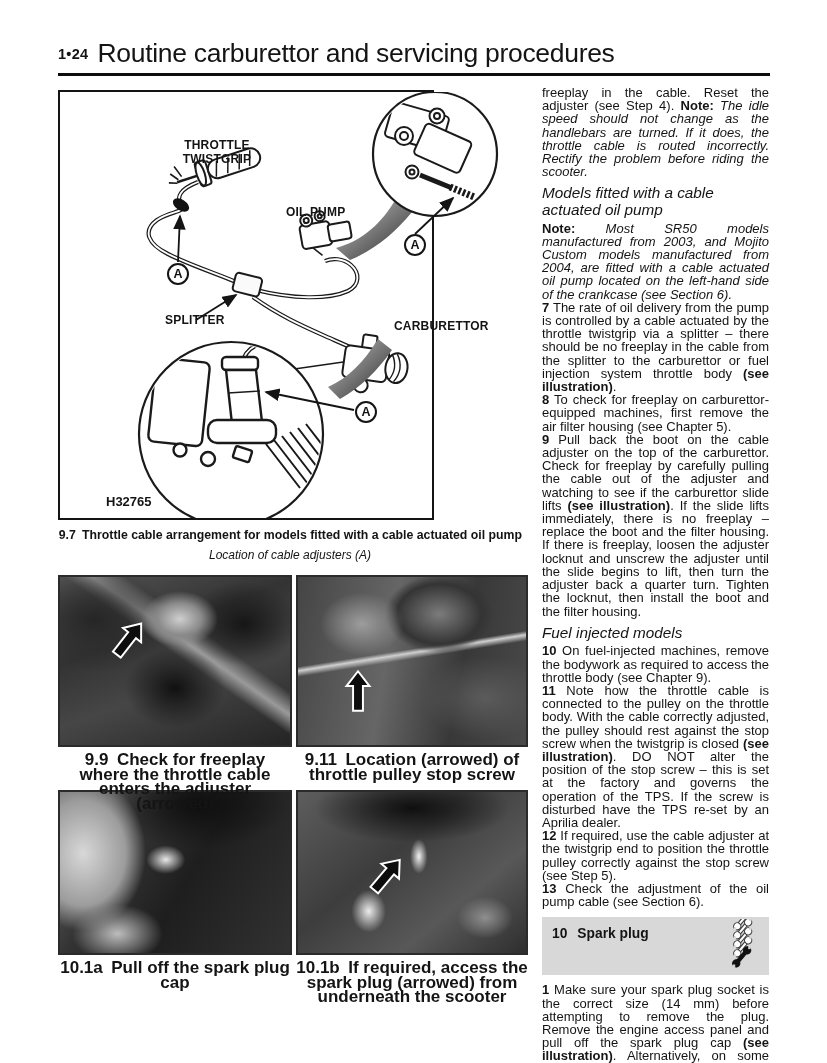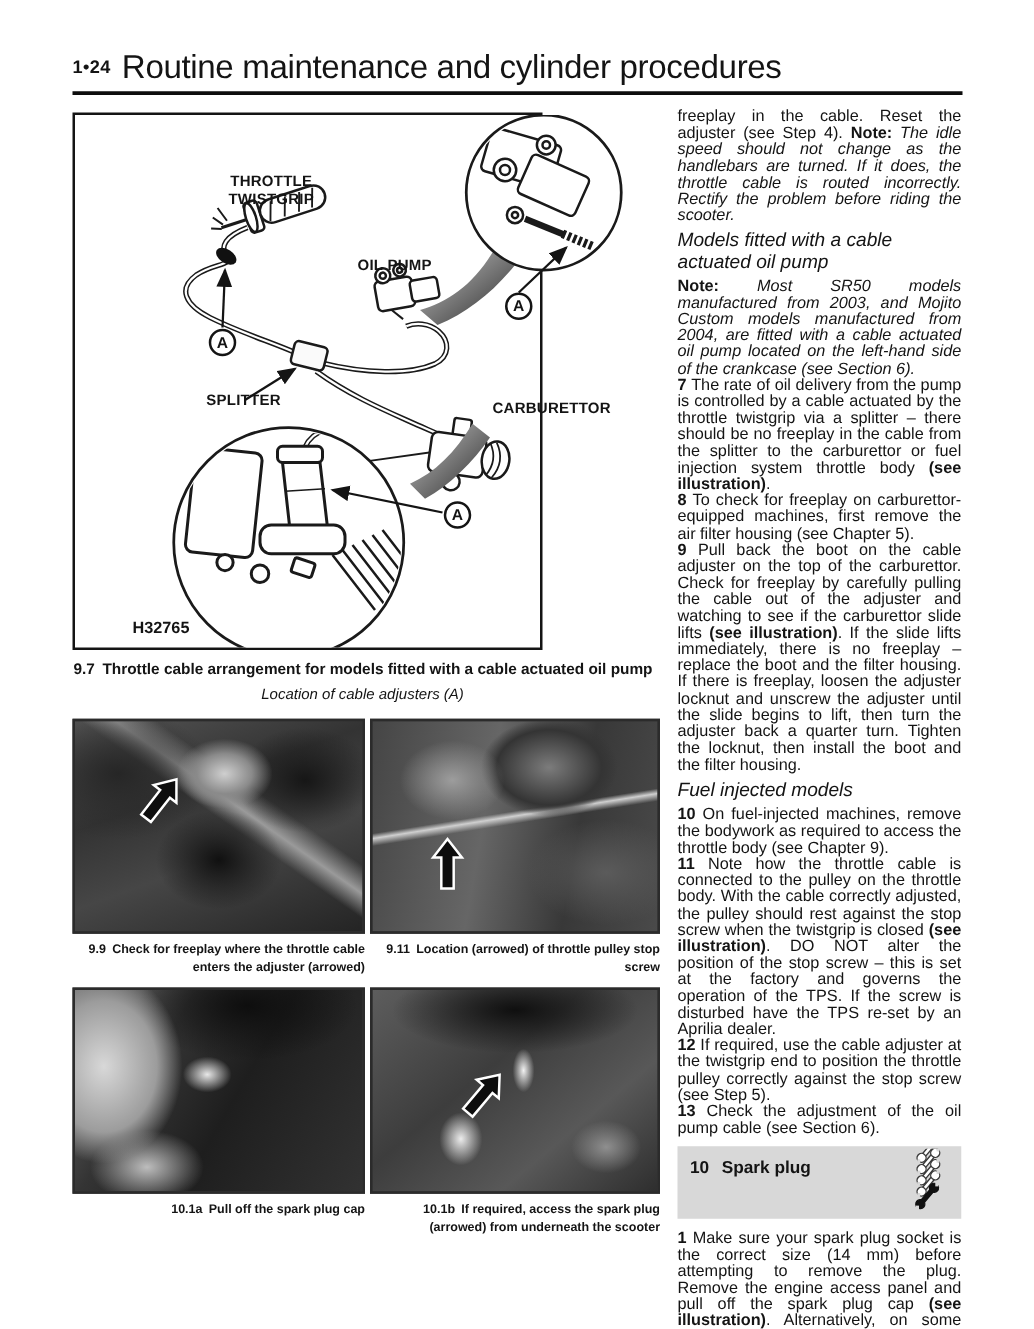--- a/index.html
+++ b/index.html
@@ -47,41 +47,41 @@
       radial-gradient(70px 45px at 25% 88%,#bdbdbd,rgba(0,0,0,0) 65%),
       linear-gradient(120deg,#6f6f6f 0%,#343434 30%,#1e1e1e 55%,#323232 100%);}
   .photo-101b{left:296px;top:790px;width:232px;height:165px;
     background-image:
       radial-gradient(26px 32px at 31% 74%,#ececec,rgba(0,0,0,0) 66%),
       radial-gradient(14px 28px at 53% 40%,#f2f2f2,rgba(0,0,0,0) 62%),
       radial-gradient(120px 42px at 50% 10%,#0f0f0f,rgba(0,0,0,0) 82%),
       radial-gradient(40px 30px at 82% 78%,#8f8f8f,rgba(0,0,0,0) 70%),
       linear-gradient(140deg,#5d5d5d,#3d3d3d 40%,#585858 70%,#2e2e2e 100%);}
   .arrow{position:absolute;width:28px;height:44px;}
-  .photo-caption{position:absolute;font-size:10px;font-weight:700;line-height:14.6px;text-align:right;}
+  .photo-caption{position:absolute;font-size:17px;font-weight:700;line-height:14.6px;text-align:center;}
   .cap-99{left:58px;top:753px;width:234px;}
   .cap-911{left:296px;top:753px;width:232px;}
   .cap-101a{left:58px;top:961px;width:234px;}
   .cap-101b{left:296px;top:961px;width:232px;}
   
   .article{left:542px;top:86px;width:227px;}
   .article p.body{font-size:13px;line-height:13.2px;text-align:justify;margin:0;}
   .article h2{font-size:15.3px;line-height:16.6px;font-weight:400;font-style:italic;margin:7px 0 3px 0;}
   .article .b{font-weight:700;}
   .article .i{font-style:italic;}
   .section-box{position:relative;height:58px;background:#d8d8d8;margin:9px 0 8px 0;}
   .section-box .box-title{position:absolute;left:10px;top:9px;font-size:13.8px;font-weight:700;display:flex;gap:10px;}
   .section-box .wrenches{position:absolute;right:6px;top:2px;}
 </style>
 </head>
 <body>
 
 <div class="abs header">
   <span class="page-num">1•24</span>
-  <span class="page-title">Routine maintenance and cylinder procedures</span>
+  <span class="page-title">Routine carburettor and servicing procedures</span>
 </div>
 <div class="abs header-rule"></div>
 
 <div class="abs figure-box">
   <svg width="460" height="426" viewBox="0 0 460 426" style="position:absolute;left:0;top:0;">
     <defs>
       <marker id="ah" markerWidth="9" markerHeight="8" refX="7.5" refY="3.5" orient="auto">
         <path d="M0,0 L8.5,3.5 L0,7 Z" fill="#141414"></path>
       </marker>
       <linearGradient id="g1" x1="0" y1="0" x2="1" y2="1">

